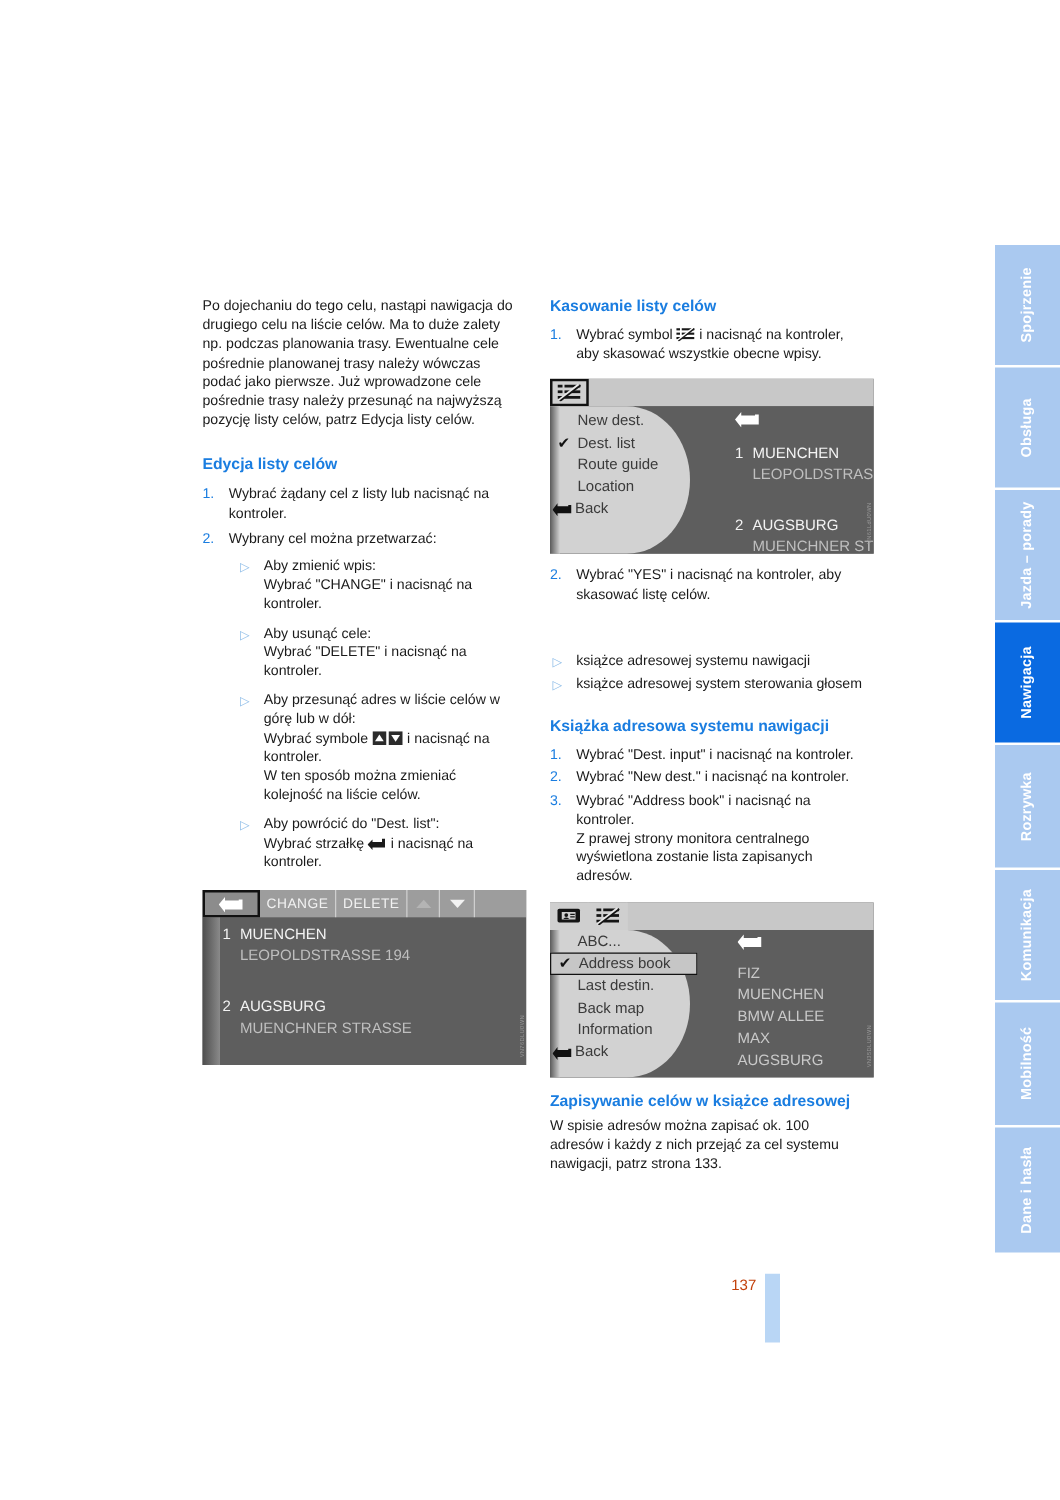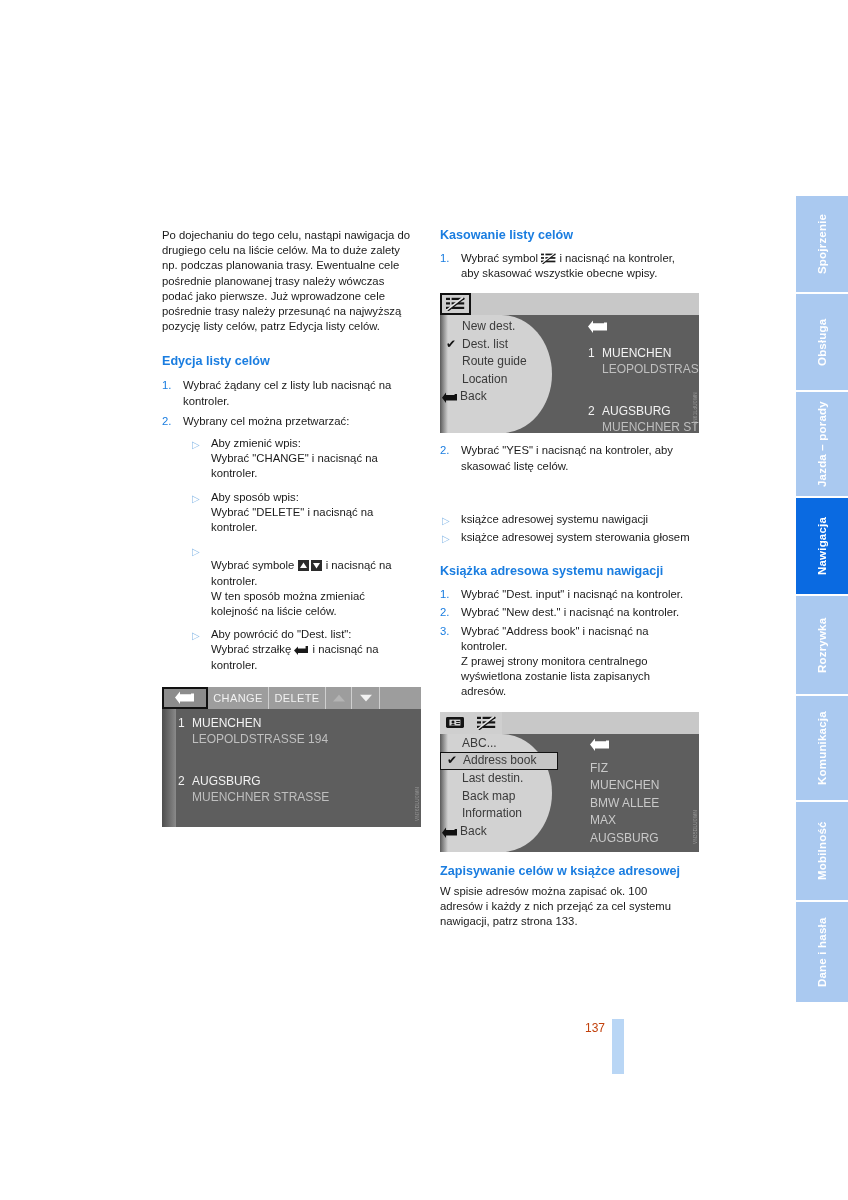--- a/index.html
+++ b/index.html
@@ -7,21 +7,21 @@
   body {
     width: 848px; height: 1200px;
     background:#ffffff;
     font-family: "Liberation Sans", sans-serif;
     position: relative;
     overflow: hidden;
   }
   .page { position:absolute; inset:0; }
 
   
-  .col { position:absolute; top:228px; width:252px; }
+  .col { position:absolute; top:238px; width:252px; }
   .col-left  { left:162px; }
   .col-right { left:440px; }
 
   p, .para { margin:0; }
 
   .body-text {
     font-size:11.3px;
     line-height:15.2px;
     color:#1a1a1a;
   }
@@ -227,27 +227,27 @@
       <ul class="tri">
 
         <li style="margin-bottom:8px">
           <span class="tri">▷</span>
           <span>Aby zmienić wpis:</span><br>
           <span>Wybrać "CHANGE" i nacisnąć na kontroler.</span>
         </li>
 
         <li style="margin-bottom:8px">
           <span class="tri">▷</span>
-          <span>Aby sposób wpis:</span><br>
+          <span>Aby usunąć cele:</span><br>
           <span>Wybrać "DELETE" i nacisnąć na kontroler.</span>
         </li>
 
         <li style="margin-bottom:8px">
           <span class="tri">▷</span>
-          <br>
+          <span>Aby przesunąć adres w liście celów w górę lub w dół:</span><br>
           <span>Wybrać symbole</span>
           <span class="glyph">
             <svg width="25" height="11" viewBox="0 0 25 11">
               <rect x="0" y="0" width="11" height="11" fill="#2b2b2b"></rect>
               <polygon points="5.5,2.6 9,8 2,8" fill="#ffffff"></polygon>
               <rect x="13" y="0" width="11" height="11" fill="#2b2b2b"></rect>
               <polygon points="18.5,8.4 15,3 22,3" fill="#ffffff"></polygon>
             </svg>
           </span>
           <span>i nacisnąć na kontroler.</span><br>

